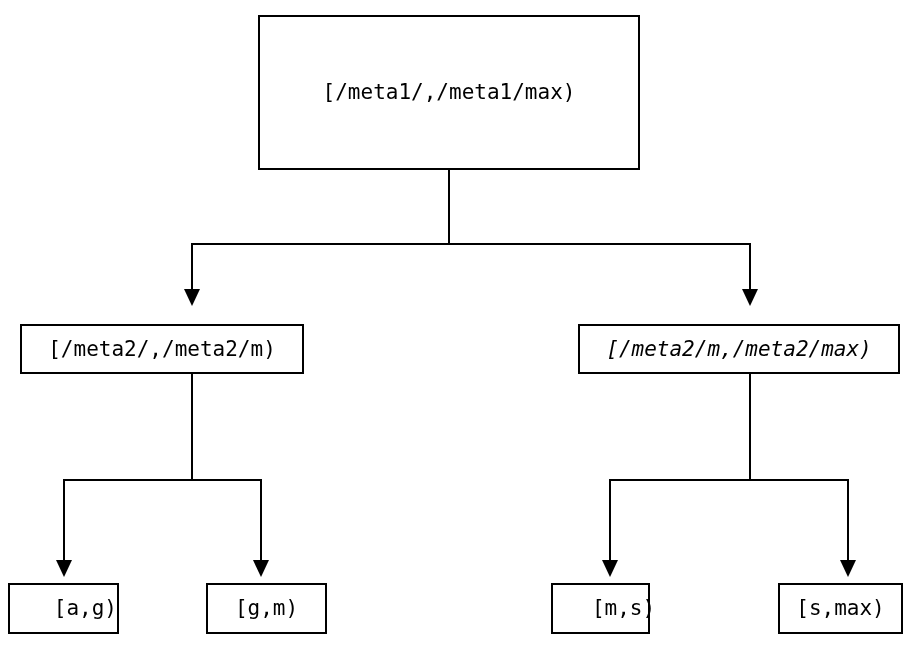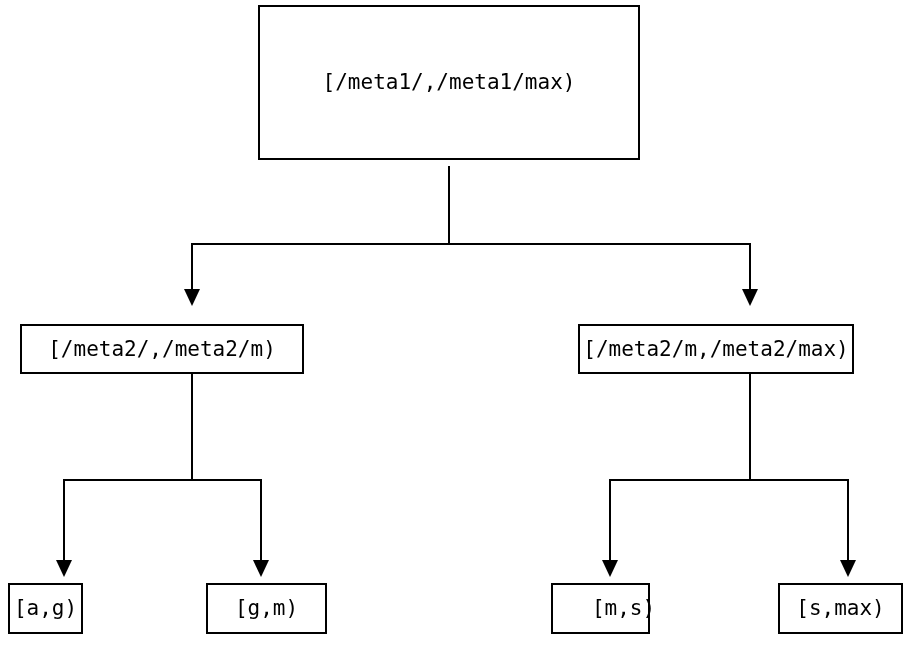--- a/index.html
+++ b/index.html
@@ -78,33 +78,33 @@
       <path d="M 750 374 L 750 480 L 610 480 L 610 560" fill="none" stroke="#000000" stroke-width="2"></path>
       <polygon points="602,560 618,560 610,577" fill="#000000" stroke="none"></polygon>
     </g>
 
     <g>
       <path d="M 750 374 L 750 480 L 848 480 L 848 560" fill="none" stroke="#000000" stroke-width="2"></path>
       <polygon points="840,560 856,560 848,577" fill="#000000" stroke="none"></polygon>
     </g>
   </svg>
 
-  <div class="node-box level-root" style="left:258px; top:5px; width:382px; height:155px;">
+  <div class="node-box level-root" style="left:258px; top:15px; width:382px; height:155px;">
     <span class="node-label">[/meta1/,/meta1/max)</span>
   </div>
 
   <div class="node-box level-mid" style="left:20px; top:324px; width:284px; height:50px;">
     <span class="node-label">[/meta2/,/meta2/m)</span>
   </div>
 
-  <div class="node-box level-mid" style="left:578px; top:324px; width:276px; height:50px;">
+  <div class="node-box level-mid" style="left:578px; top:324px; width:322px; height:50px;font-style:italic;">
     <span class="node-label">[/meta2/m,/meta2/max)</span>
   </div>
 
-  <div class="node-box level-leaf" style="left:8px; top:583px; width:75px; height:51px;">
+  <div class="node-box level-leaf" style="left:8px; top:583px; width:111px; height:51px;justify-content:flex-end;">
     <span class="node-label">[a,g)</span>
   </div>
 
   <div class="node-box level-leaf" style="left:206px; top:583px; width:121px; height:51px;">
     <span class="node-label">[g,m)</span>
   </div>
 
   <div class="node-box level-leaf" style="left:551px; top:583px; width:99px; height:51px;padding-left:46px;">
     <span class="node-label">[m,s)</span>
   </div>

